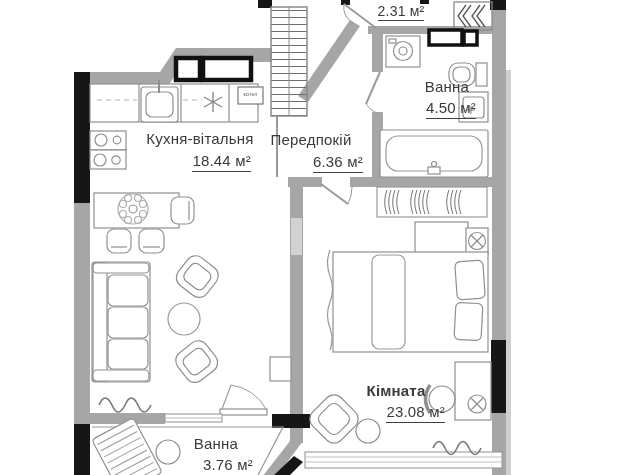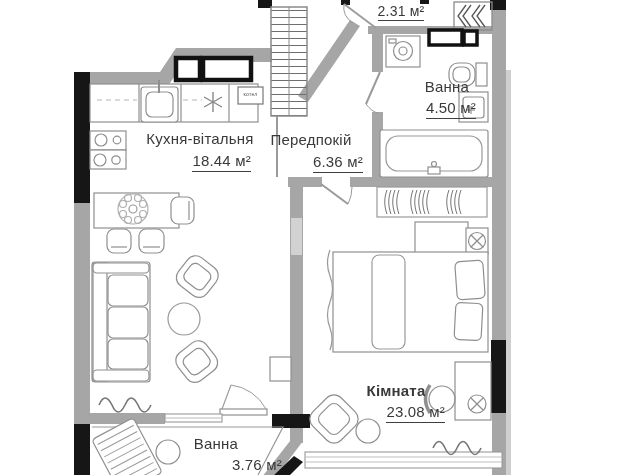--- a/index.html
+++ b/index.html
@@ -310,18 +310,18 @@
 <div class="lbl" style="left:261px;top:132px;width:100px;">Передпокій</div>
 <div class="lbl area" style="left:263px;top:154px;width:100px;"><span class="u">6.36 м²</span></div>
 
 <div class="lbl" style="left:397px;top:79px;width:100px;">Ванна</div>
 <div class="lbl area" style="left:376px;top:100px;width:100px;"><span class="u">4.50 м²</span></div>
 
 <div class="lbl" style="left:346px;top:383px;width:100px;font-weight:bold;">Кімната</div>
 <div class="lbl area" style="left:345px;top:404px;width:100px;"><span class="u">23.08 м²</span></div>
 
 <div class="lbl" style="left:166px;top:436px;width:100px;">Ванна</div>
-<div class="lbl area" style="left:182px;top:457px;width:100px;"><span class="u">3.76 м²</span></div>
+<div class="lbl area" style="left:153px;top:457px;width:100px;"><span class="u">3.76 м²</span></div>
 
 <div class="lbl tiny" style="left:236px;top:92px;width:29px;">котел</div>
 
 
 </div>
 
 </body></html>

